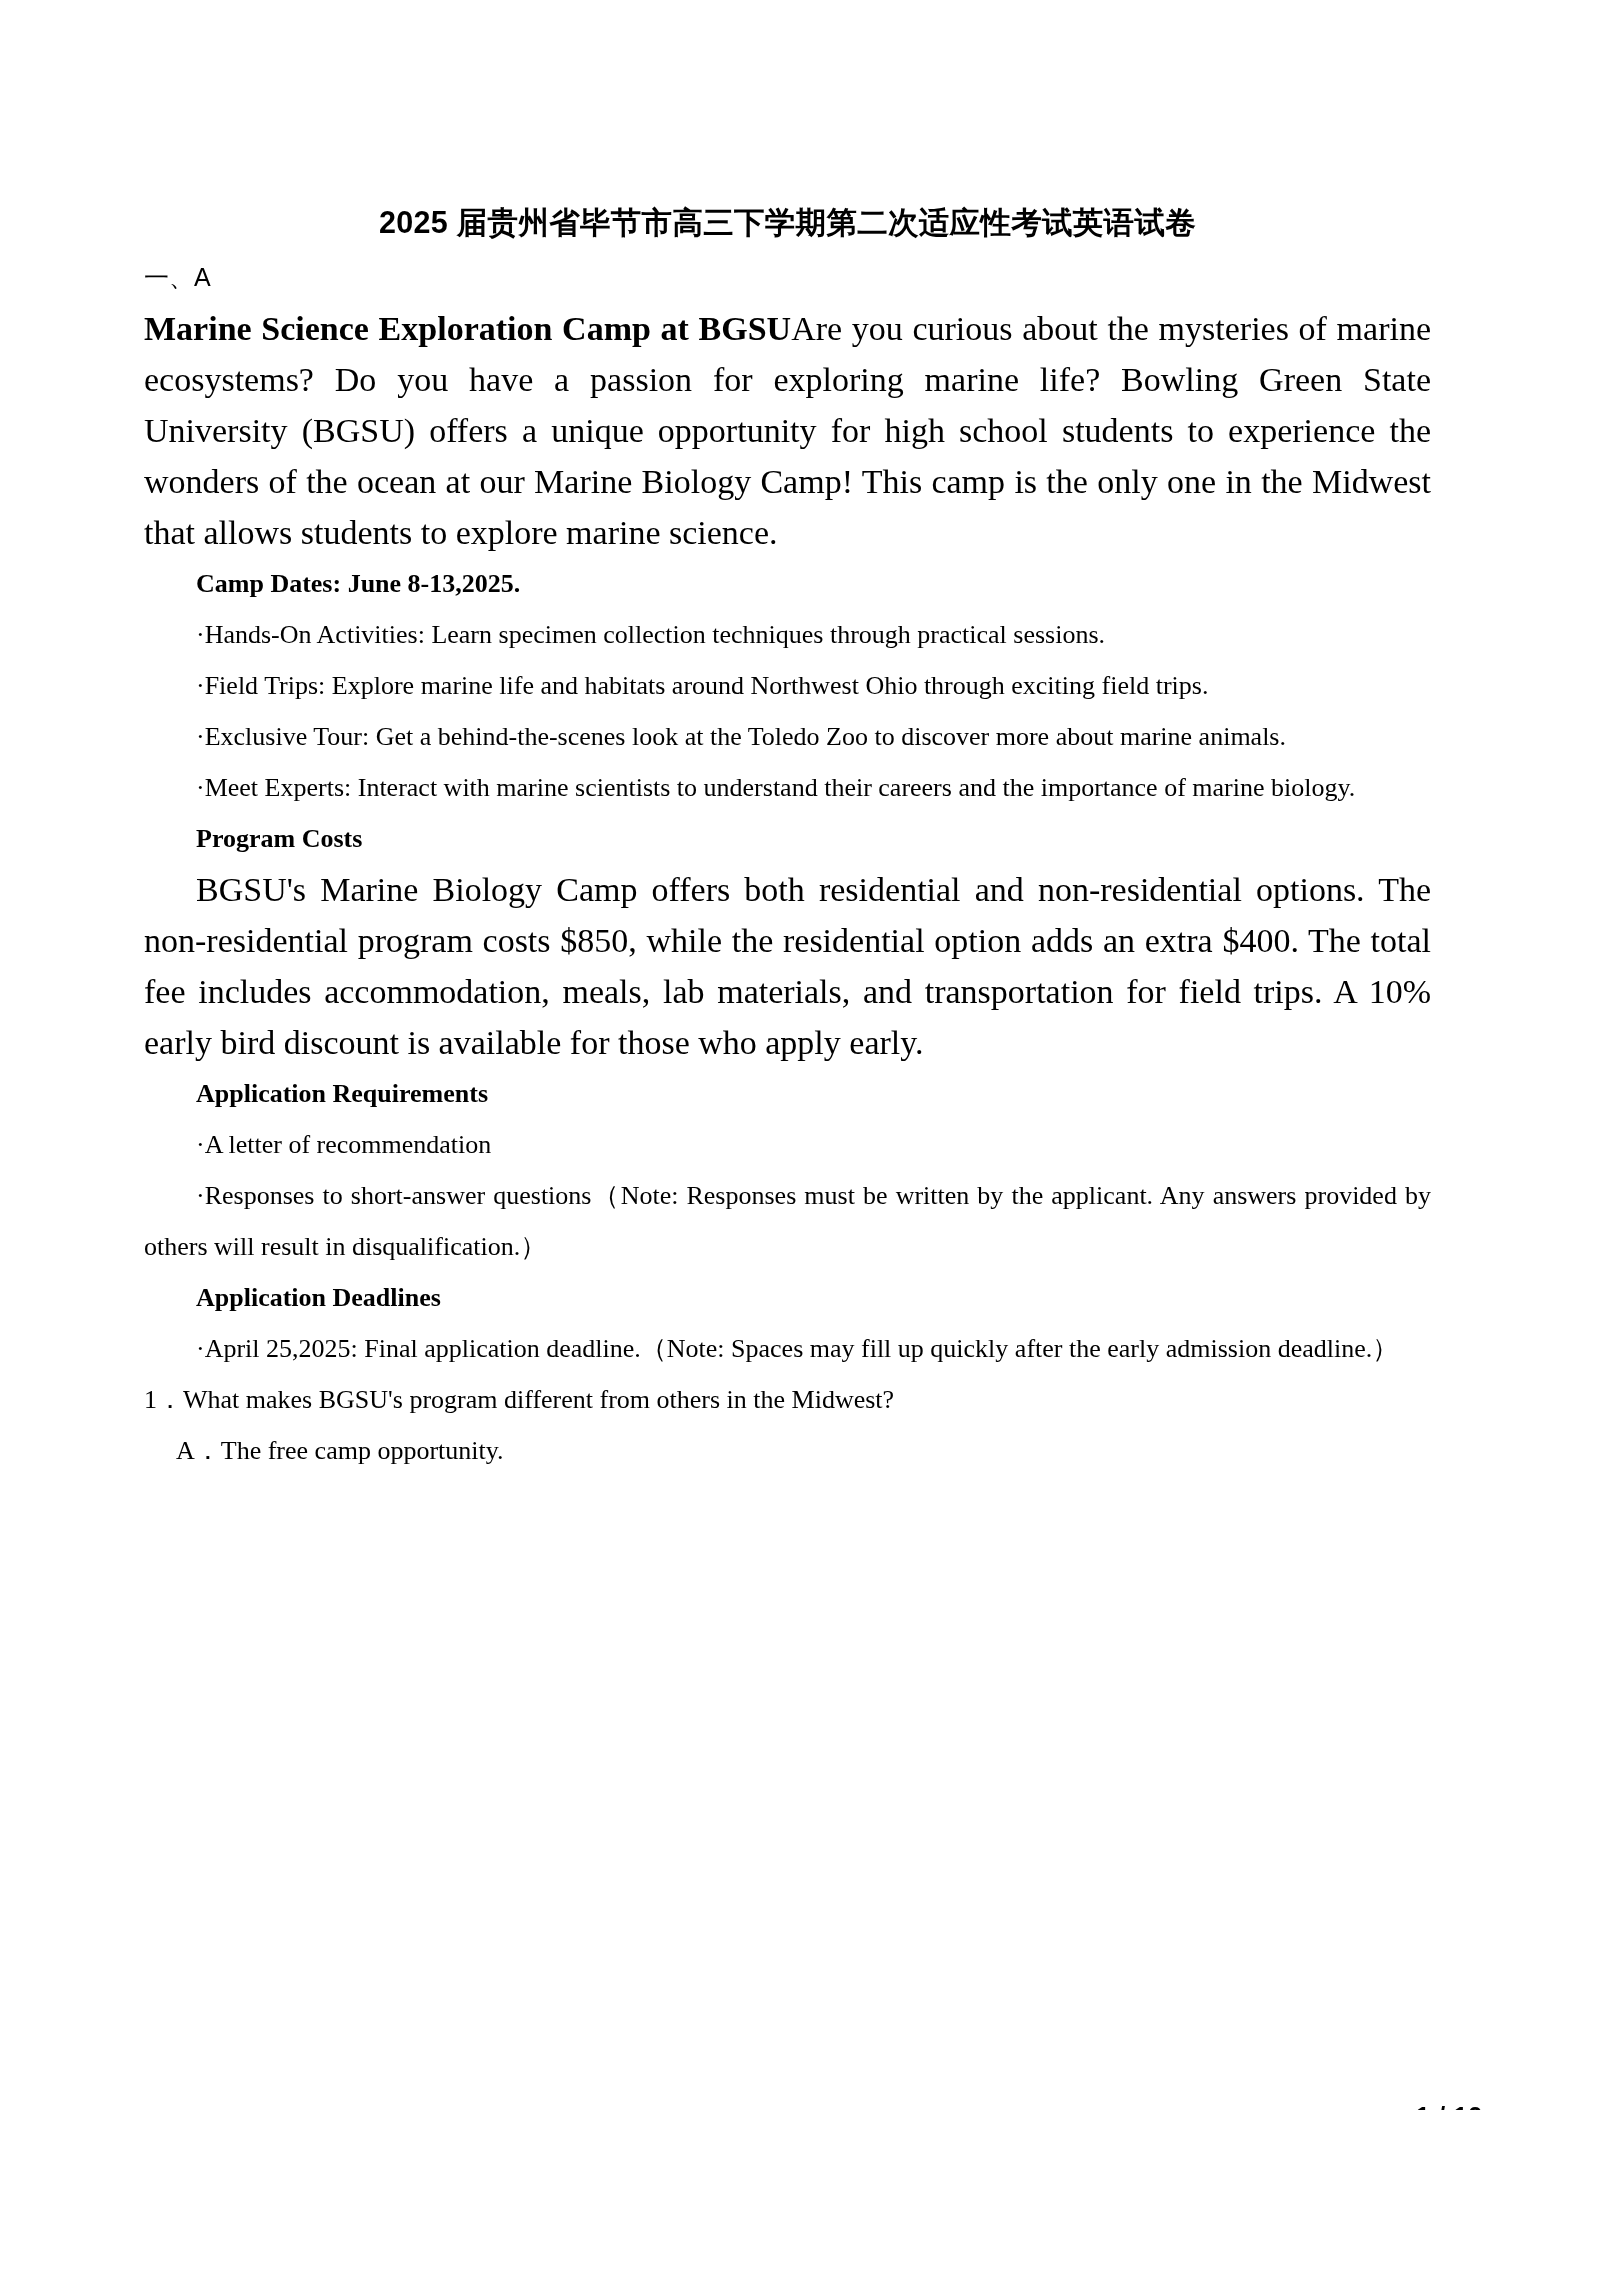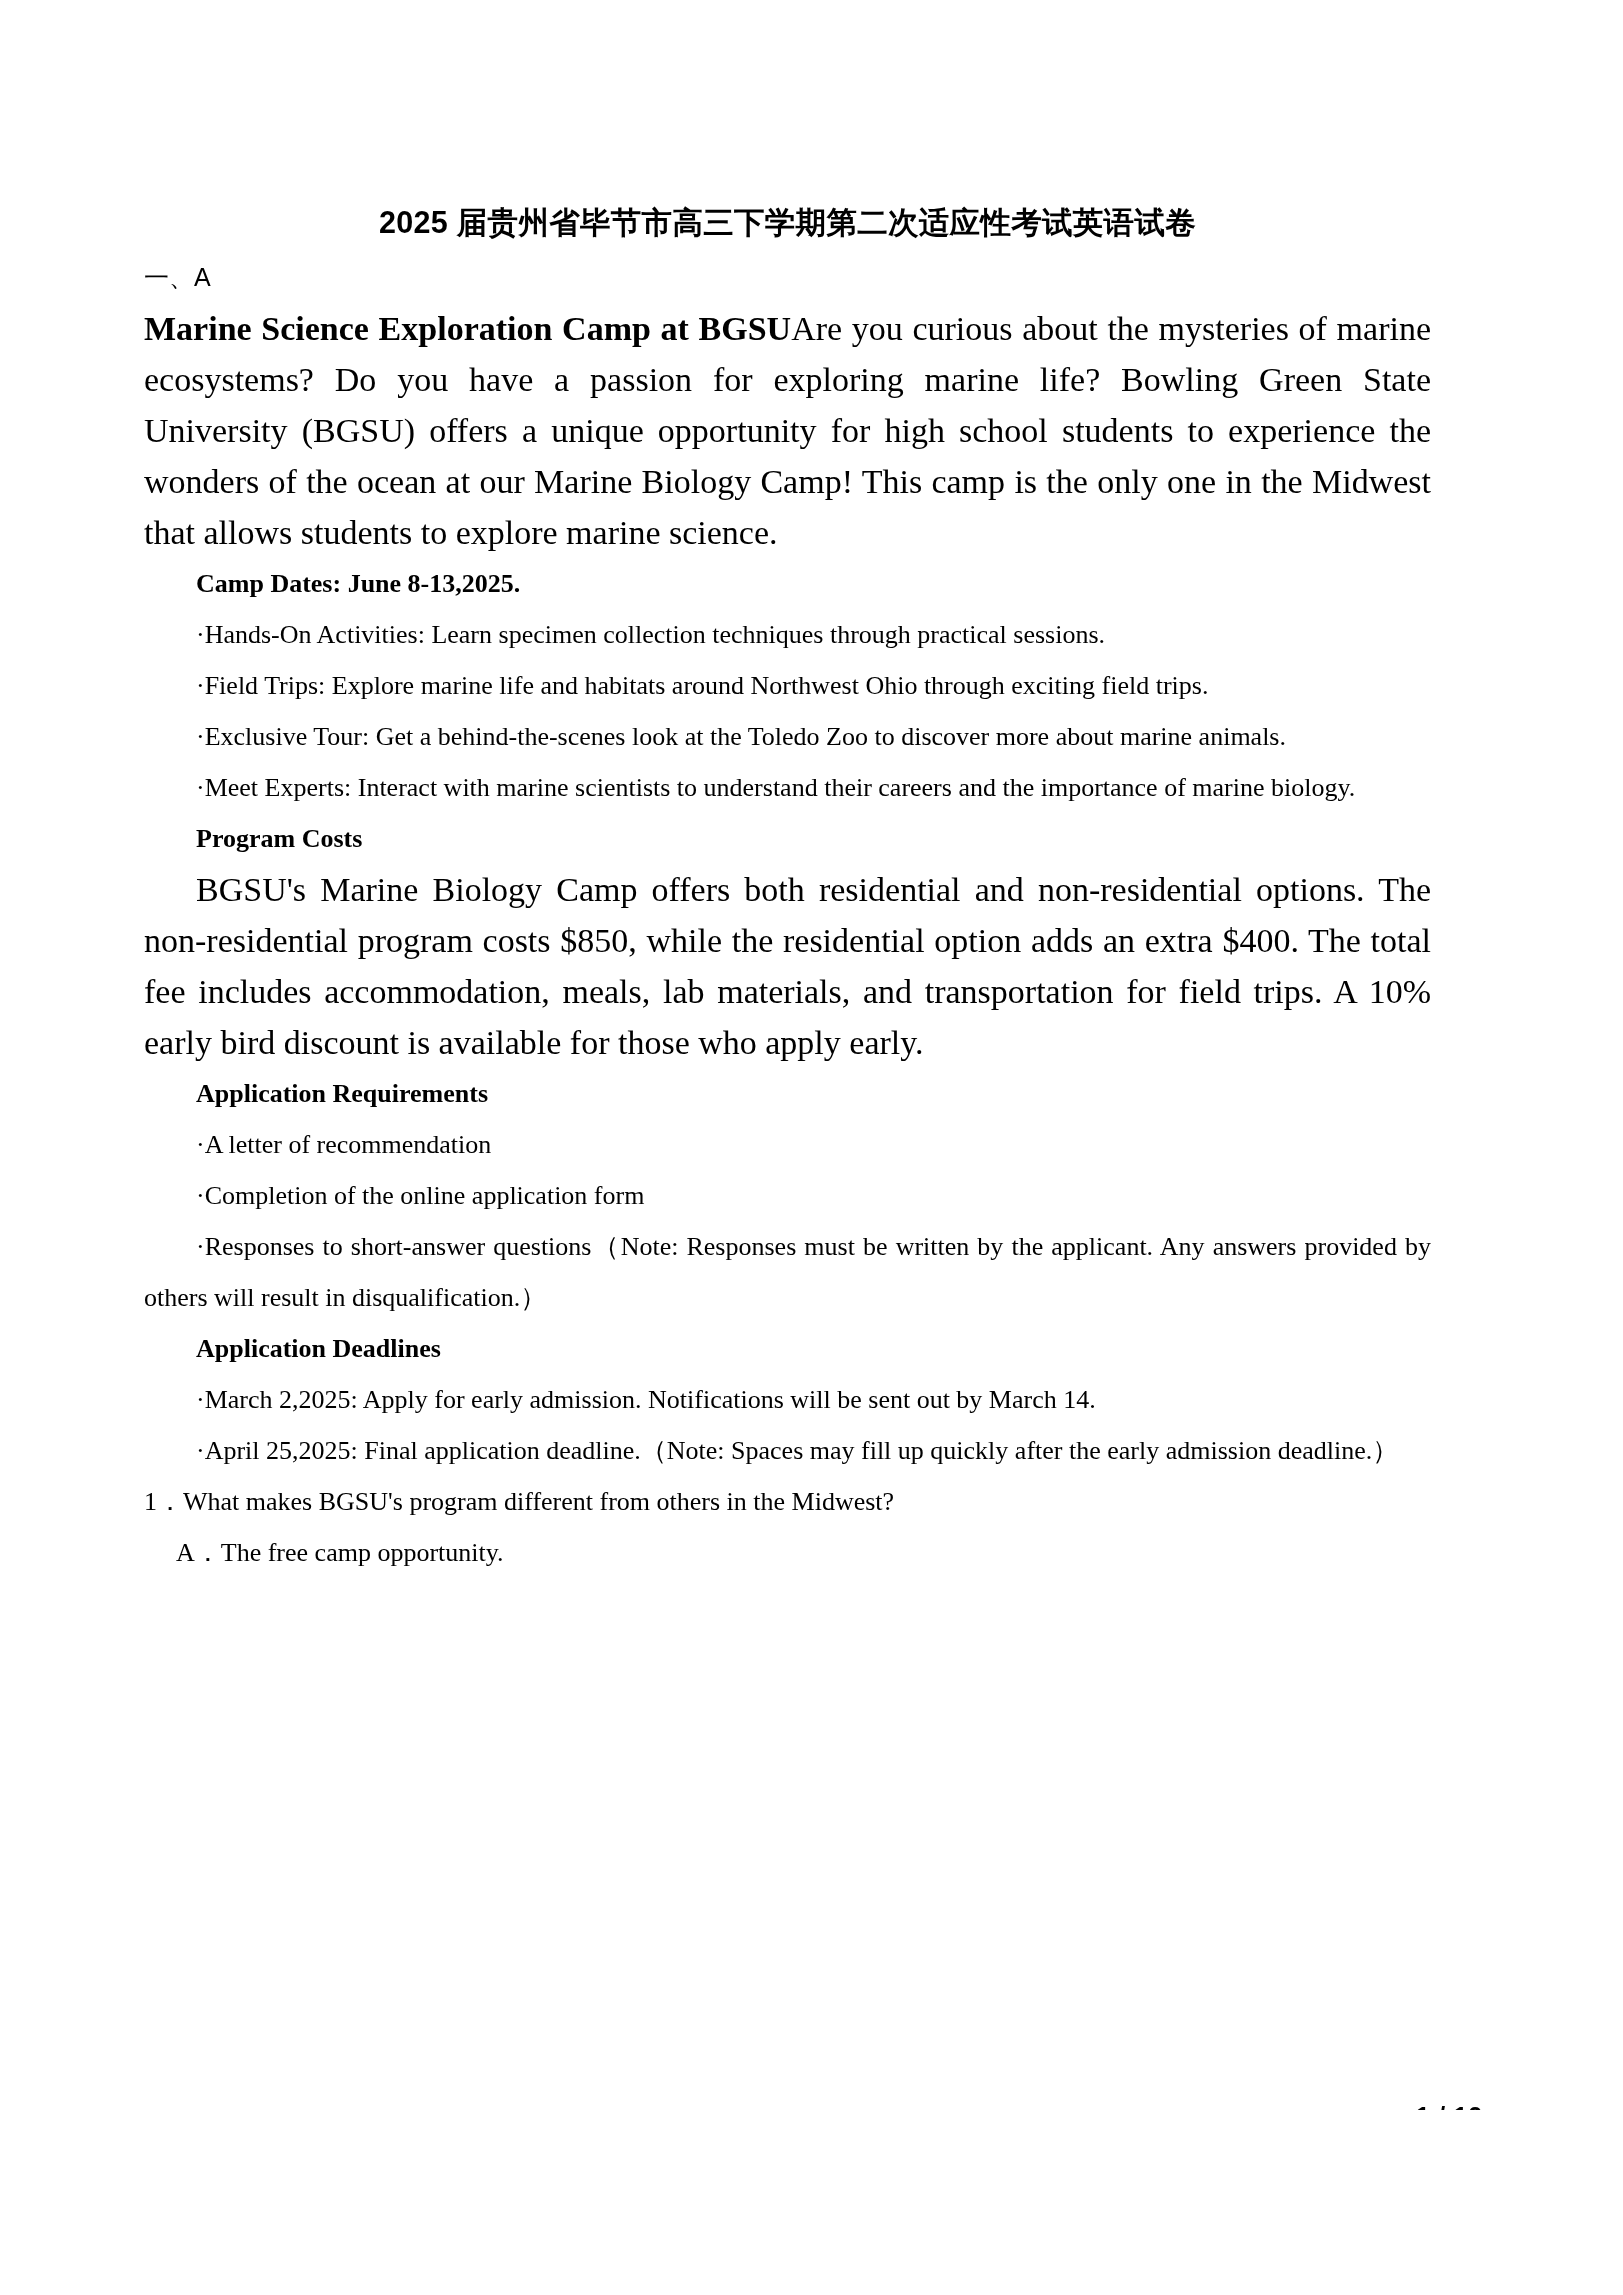--- a/index.html
+++ b/index.html
@@ -133,26 +133,24 @@
       <p class="bullet">·Exclusive Tour: Get a behind-the-scenes look at the Toledo Zoo to discover more about marine animals.</p>
       <p class="bullet">·Meet Experts: Interact with marine scientists to understand their careers and the importance of marine biology.</p>
 
       <p class="subhead">Program Costs</p>
 
       <p class="para indent">BGSU's Marine Biology Camp offers both residential and non-residential options. The non-residential program costs $850, while the residential option adds an extra $400. The total fee includes accommodation, meals, lab materials, and transportation for field trips. A 10% early bird discount is available for those who apply early.</p>
 
       <p class="subhead">Application Requirements</p>
 
       <p class="bullet">·A letter of recommendation</p>
-      <p class="bullet">·Completion of the online application form</p>
       <p class="bullet">·Responses to short-answer questions（Note: Responses must be written by the applicant. Any answers provided by others will result in disqualification.）</p>
 
       <p class="subhead">Application Deadlines</p>
 
-      <p class="bullet">·March 2,2025: Apply for early admission. Notifications will be sent out by March 14.</p>
       <p class="bullet">·April 25,2025: Final application deadline.（Note: Spaces may fill up quickly after the early admission deadline.）</p>
 
       <p class="question">1．What makes BGSU's program different from others in the Midwest?</p>
 
       <p class="option">A．The free camp opportunity.</p>
 
     </div>
   </div>
 
   <div class="footer">1 / 12</div>

